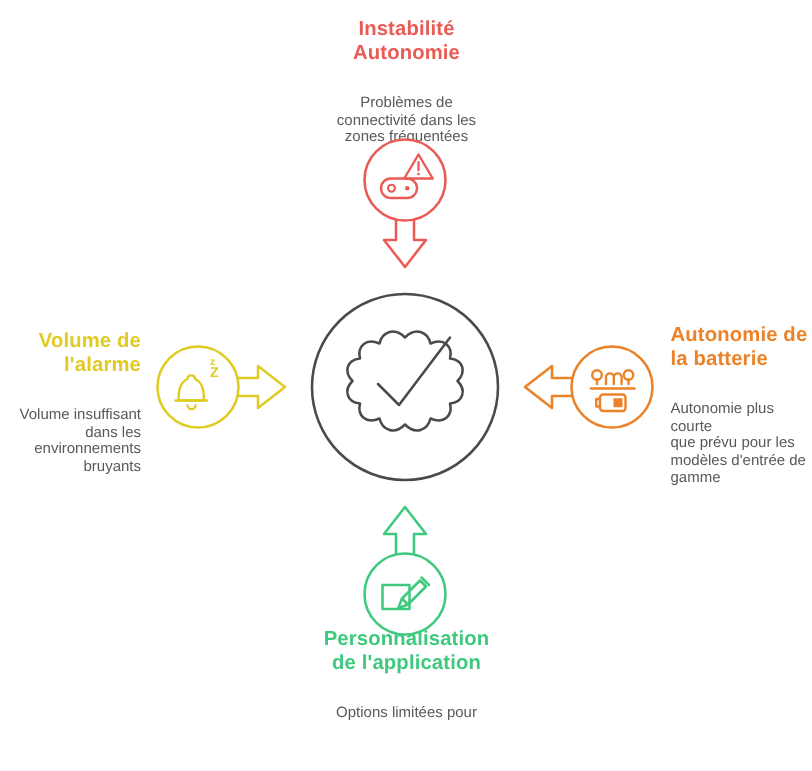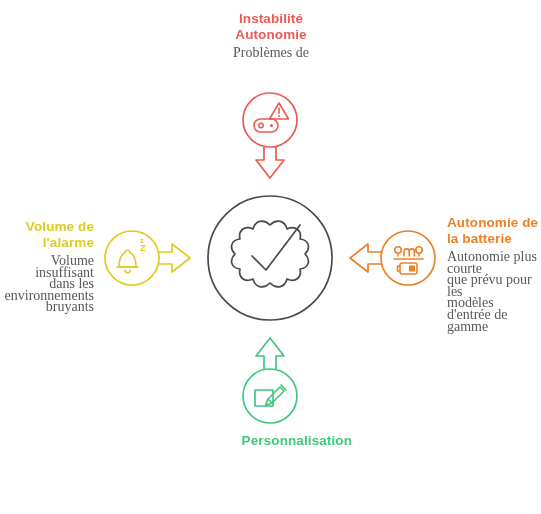--- a/index.html
+++ b/index.html
@@ -21,43 +21,42 @@
     padding-left: 16px;
   }
 
   .node-title {
     font-size: 13.5px;
     font-weight: 700;
     line-height: 16px;
     letter-spacing: 0.1px;
   }
   .node-desc {
-    font-size: 14px;
+    font-size: 10px;
     font-weight: 400;
     line-height: 11.6px;
     color: #58595b;
-    margin-top: 4px;
-    font-family: Liberation Serif, serif;
+    margin-top: 20px;
   }
 
   
   .txt {
     position: absolute;
   }
   #txt-top {
     left: 196px;
     top: 11px;
     width: 150px;
     text-align: center;
   }
   #txt-bottom {
     left: 190px;
-    top: 433px;
+    top: 418px;
     width: 162px;
-    text-align: right;
+    text-align: center;
   }
   #txt-left {
     left: 2px;
     top: 219px;
     width: 92px;
     text-align: right;
   }
   #txt-right {
     left: 447px;
     top: 215px;
@@ -79,20 +78,22 @@
 
 <div id="stage">
 
   <div class="txt" id="txt-top">
     <div class="node-title" style="color: rgb(234, 91, 85);">
       <div>Instabilité</div>
       <div>Autonomie</div>
     </div>
     <div class="node-desc">
       <div>Problèmes de</div>
+      <div>connectivité dans les</div>
+      <div>zones fréquentées</div>
     </div>
   </div>
 
   <div class="txt" id="txt-right">
     <div class="node-title" style="color: rgb(236, 130, 40);">
       <div>Autonomie de</div>
       <div>la batterie</div>
     </div>
     <div class="node-desc">
       <div>Autonomie plus courte</div>
@@ -111,22 +112,24 @@
       <div>Volume insuffisant</div>
       <div>dans les</div>
       <div>environnements</div>
       <div>bruyants</div>
     </div>
   </div>
 
   <div class="txt" id="txt-bottom">
     <div class="node-title" style="color: rgb(63, 201, 126);">
       <div>Personnalisation</div>
-    </div>
-    <div class="node-desc">
+      <div>de l'application</div>
+    </div>
+    <div class="node-desc">
+      <div>Options limitées pour</div>
     </div>
   </div>
 
   <svg id="art" viewBox="0 0 541 514">
 
     <g>
       <circle cx="270" cy="258" r="62" fill="none" stroke="#4a4a4a" stroke-width="1.7"></circle>
 
       <path fill="none" stroke="#4a4a4a" stroke-width="1.7" stroke-linecap="round" stroke-linejoin="round" d="M270 225
                c 7 -7 15 -4 17 4

